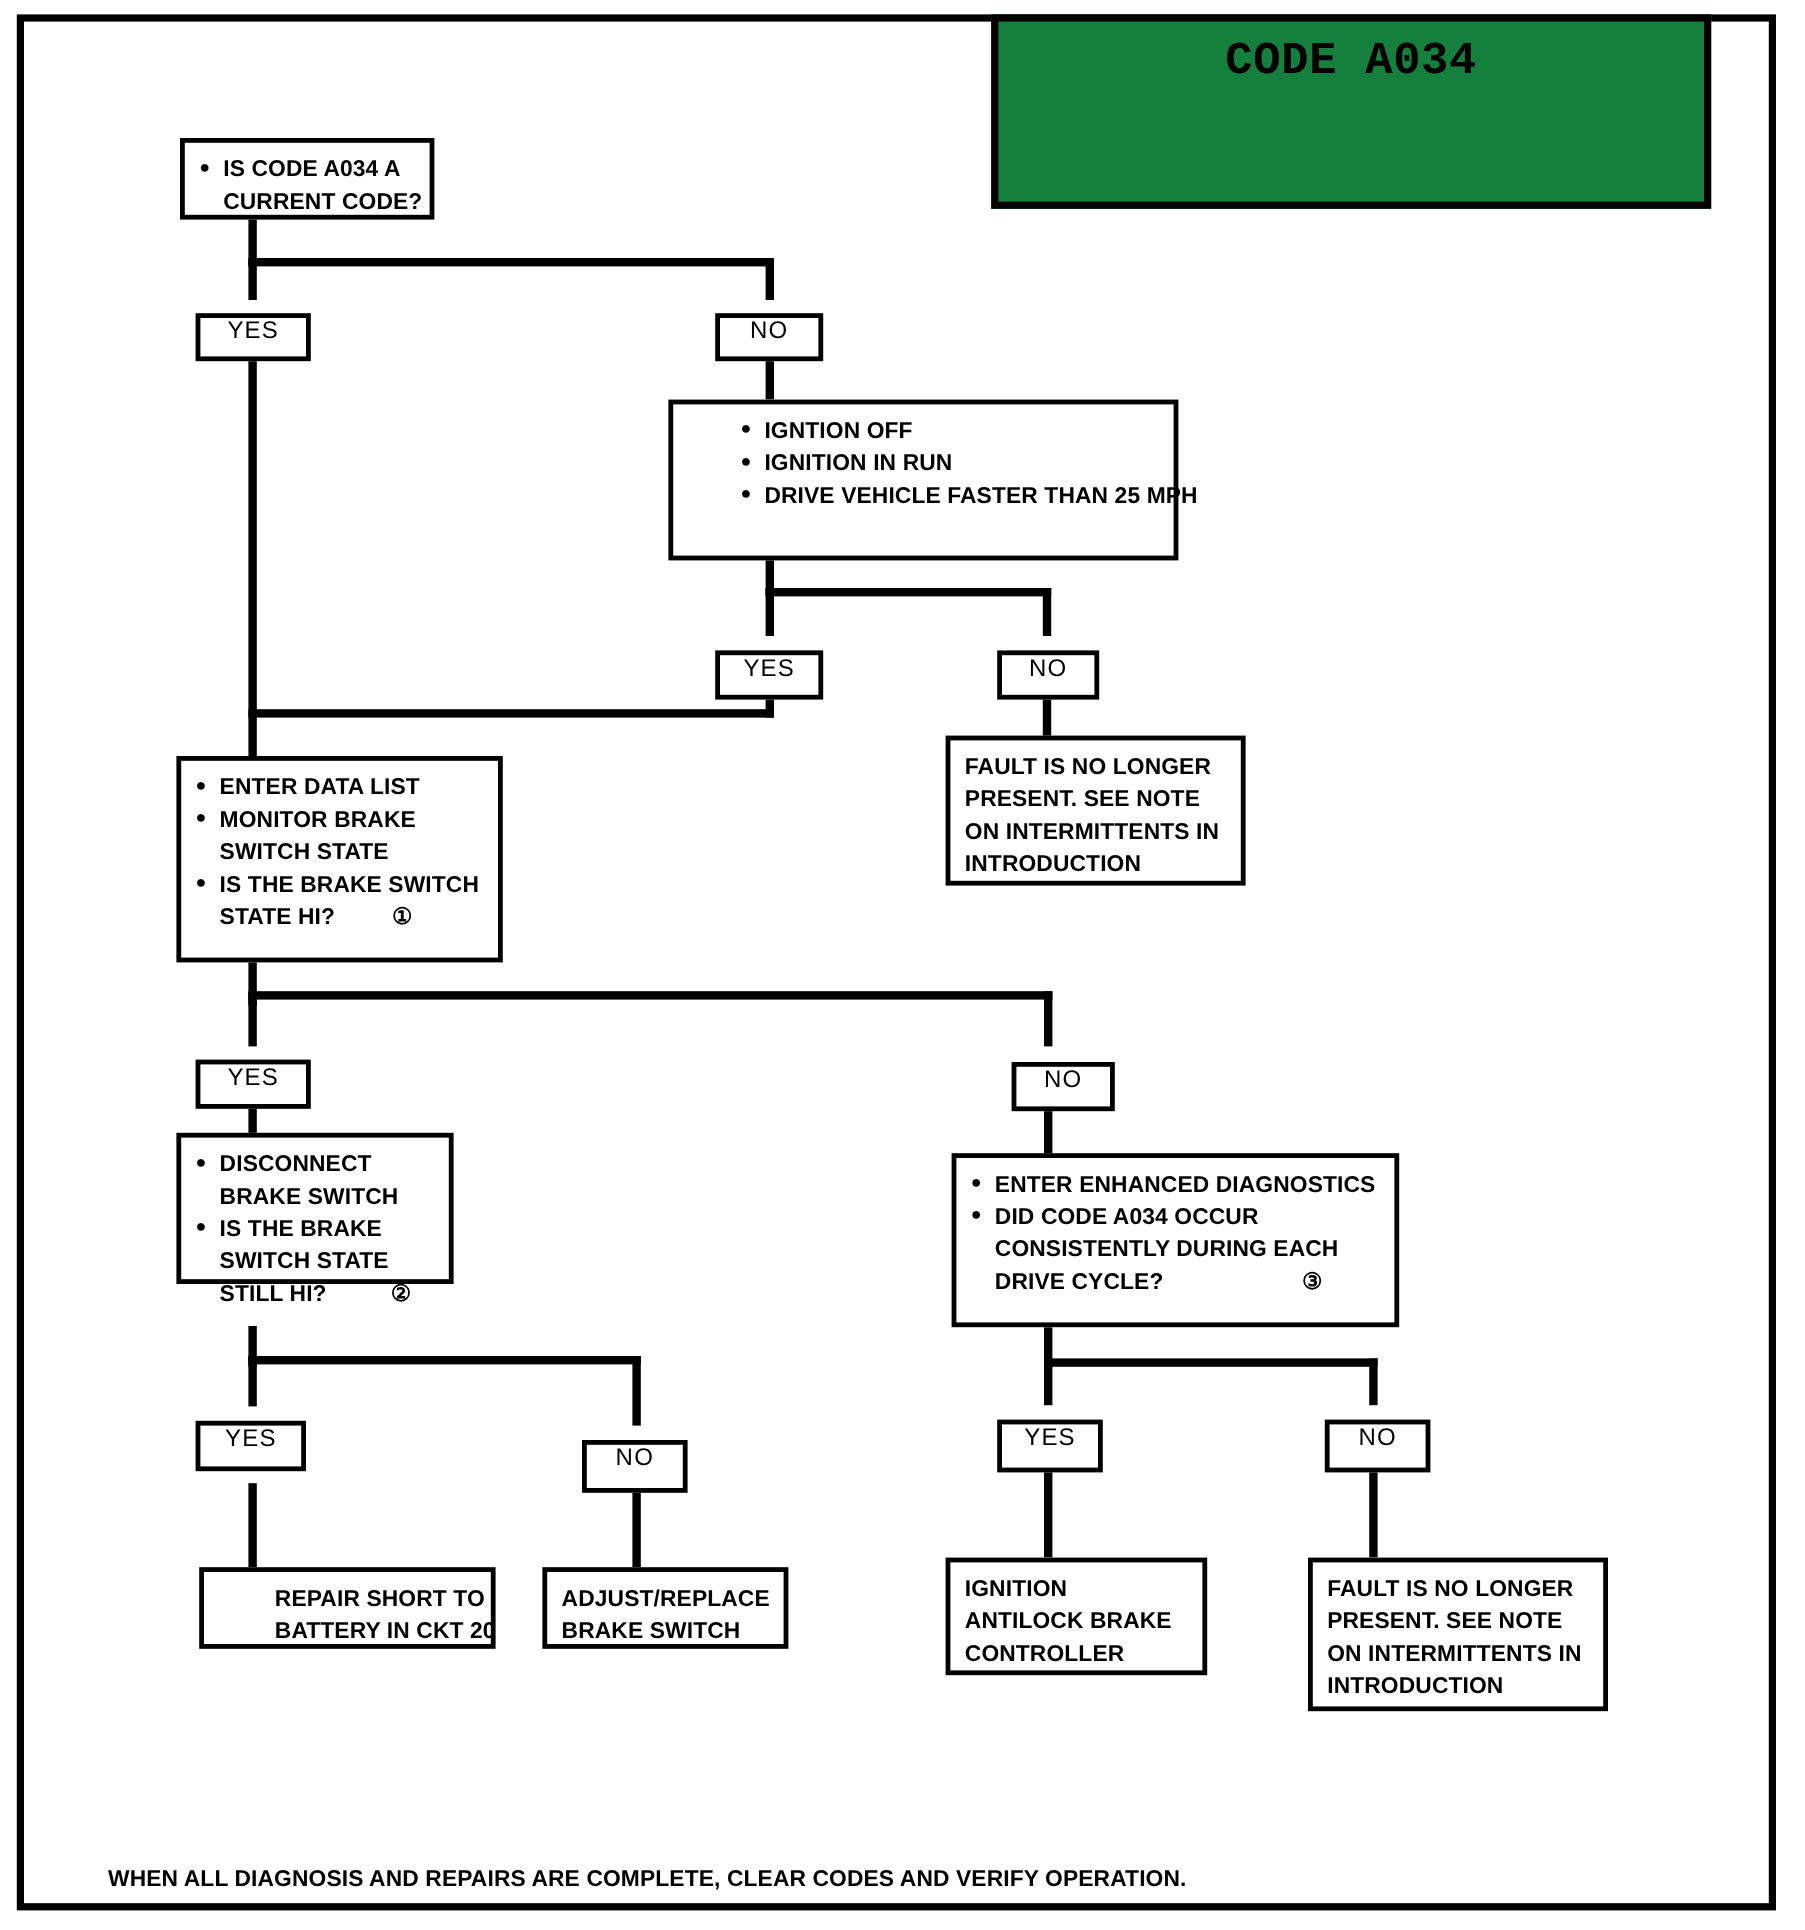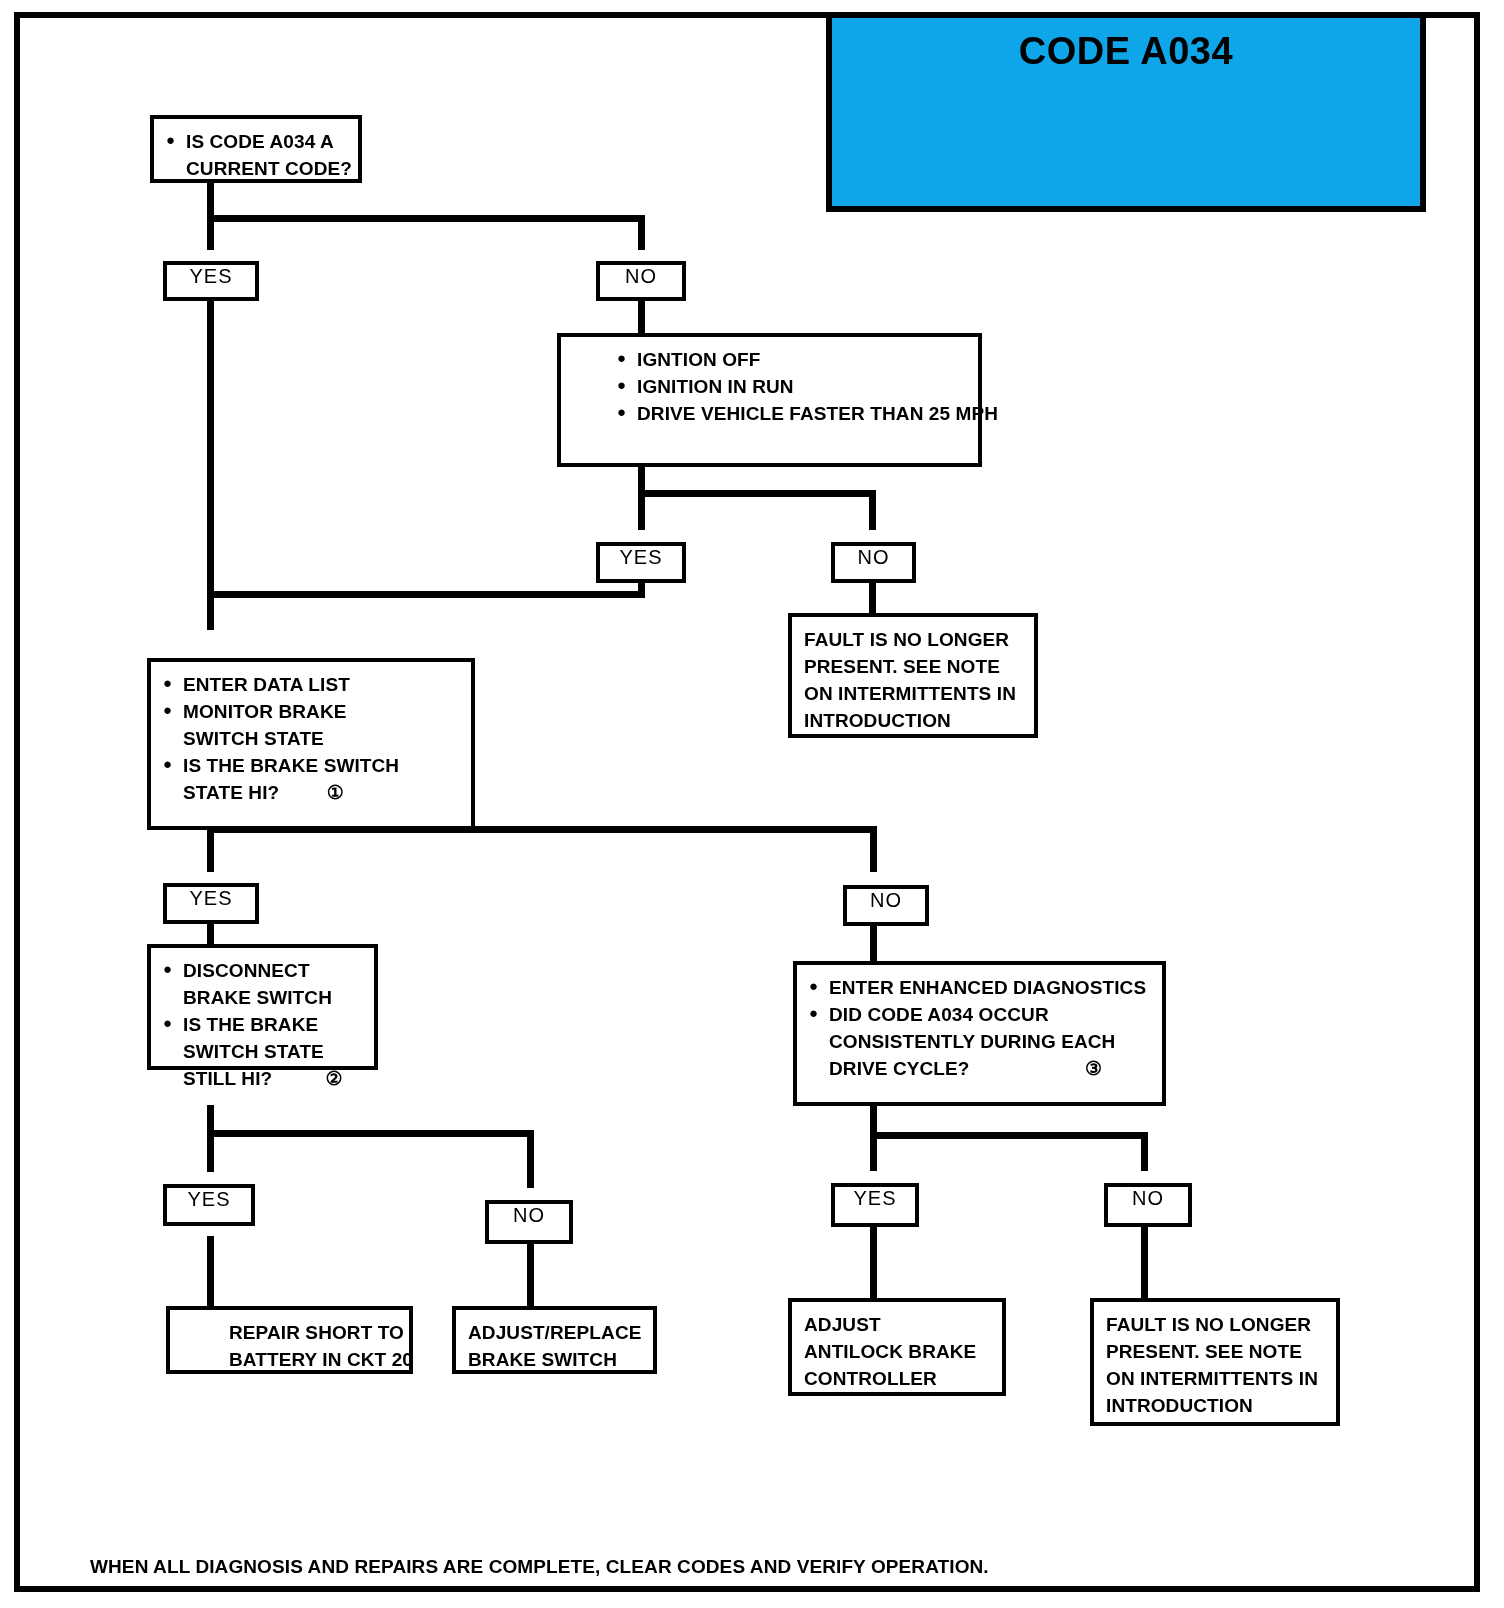--- a/index.html
+++ b/index.html
@@ -26,25 +26,26 @@
     height: 1580px;
     border: 6px solid #000;
     box-sizing: border-box;
   }
   
   .title-block {
     position: absolute;
     left: 826px;
     top: 12px;
     width: 600px;
-    height: 200px;
+    height: 162px;
     border: 6px solid #000;
     box-sizing: border-box;
-    background: #0ea5e9;
+    background: #15803d;
     z-index: 6;
+    font-family: Liberation Mono, monospace;
   }
   .title-main {
     position: absolute;
     left: 0;
     top: 12px;
     width: 100%;
     text-align: center;
     font-size: 38px;
     font-weight: bold;
     letter-spacing: 0.5px;
@@ -218,21 +219,21 @@
 
   <div class="node" style="left:788px; top:613px; width:250px; height:125px;">
     <div class="node-inner">
       <div class="plain-line">FAULT IS NO LONGER</div>
       <div class="plain-line">PRESENT. SEE NOTE</div>
       <div class="plain-line">ON INTERMITTENTS IN</div>
       <div class="plain-line">INTRODUCTION</div>
     </div>
   </div>
 
-  <div class="node" style="left:147px; top:630px; width:328px; height:172px;margin-top:28px;">
+  <div class="node" style="left:147px; top:630px; width:272px; height:172px;">
     <div class="node-inner">
       <div class="bullet-line">ENTER DATA LIST</div>
       <div class="bullet-line">MONITOR BRAKE</div>
       <div class="cont-line">SWITCH STATE</div>
       <div class="bullet-line">IS THE BRAKE SWITCH</div>
       <div class="cont-line">
         <span>STATE HI?</span>
         <span class="ref" style="margin-left:42px;">①</span>
       </div>
     </div>
@@ -296,21 +297,21 @@
 
   <div class="node" style="left:452px; top:1306px; width:205px; height:68px;">
     <div class="node-inner">
       <div class="plain-line">ADJUST/REPLACE</div>
       <div class="plain-line">BRAKE SWITCH</div>
     </div>
   </div>
 
   <div class="node" style="left:788px; top:1298px; width:218px; height:98px;">
     <div class="node-inner">
-      <div class="plain-line">ADJUST</div>
+      <div class="plain-line">IGNITION</div>
       <div class="plain-line">ANTILOCK BRAKE</div>
       <div class="plain-line">CONTROLLER</div>
     </div>
   </div>
 
   <div class="node" style="left:1090px; top:1298px; width:250px; height:128px;">
     <div class="node-inner">
       <div class="plain-line">FAULT IS NO LONGER</div>
       <div class="plain-line">PRESENT. SEE NOTE</div>
       <div class="plain-line">ON INTERMITTENTS IN</div>

